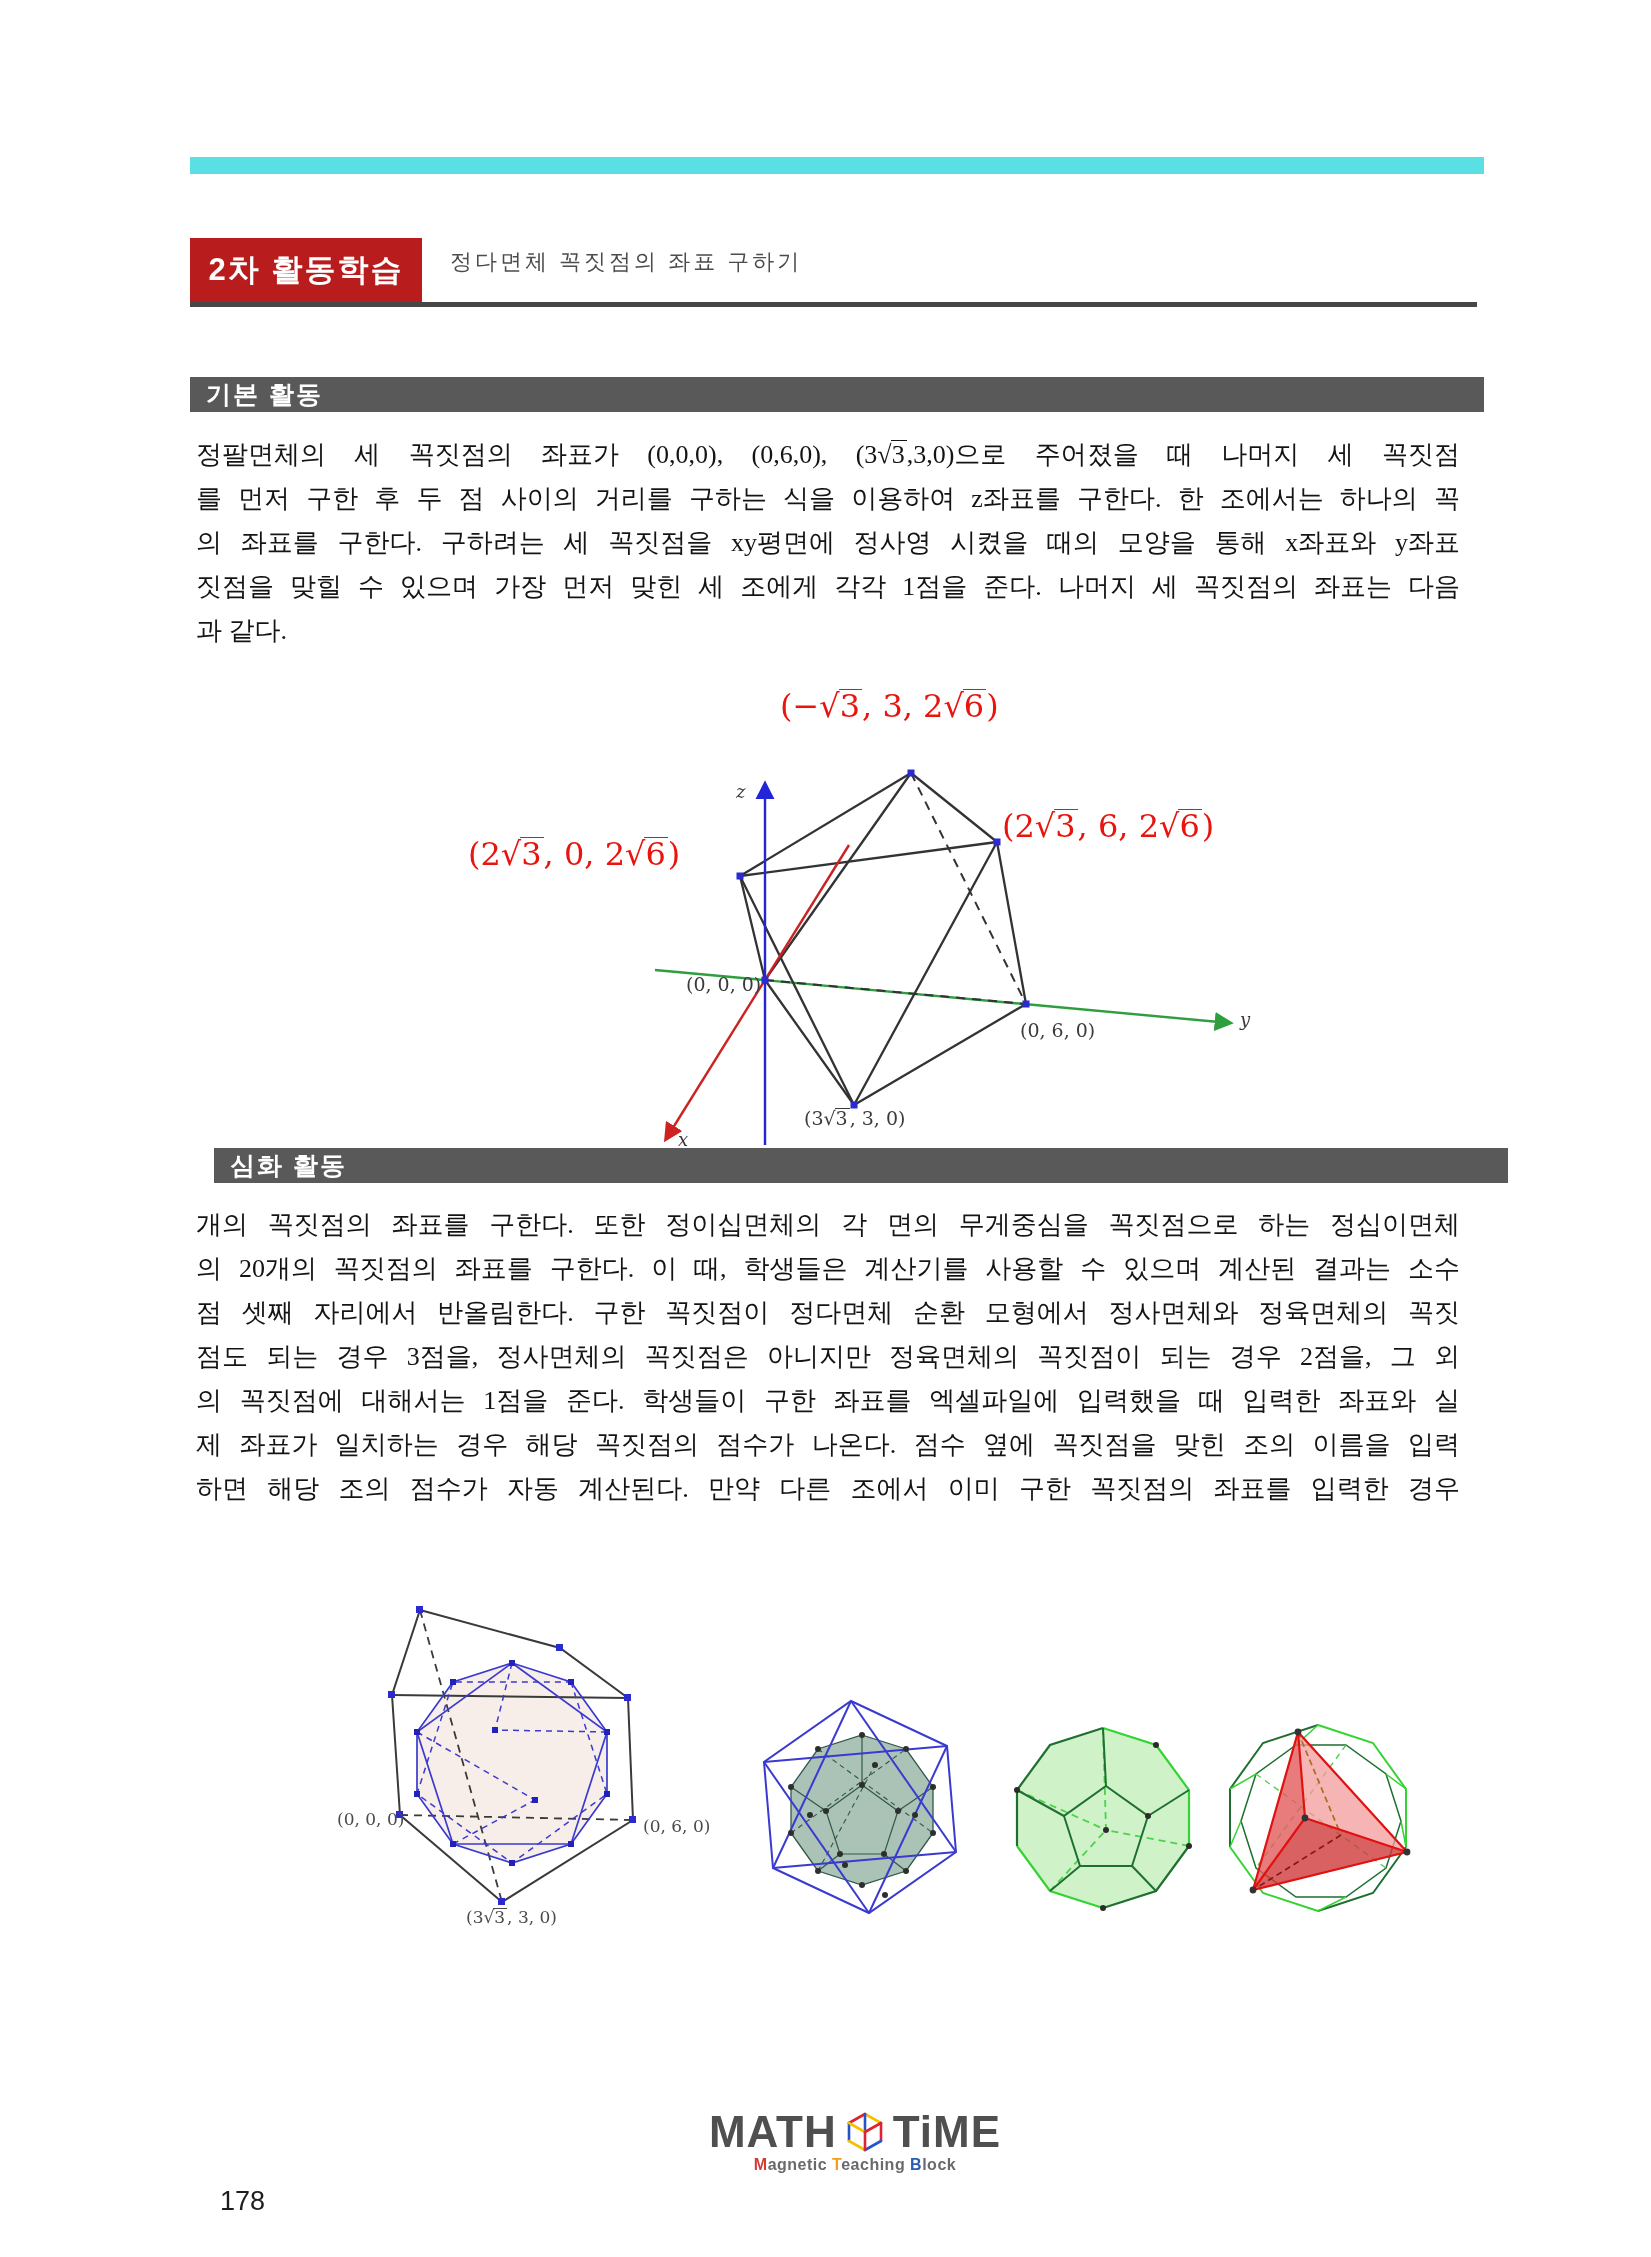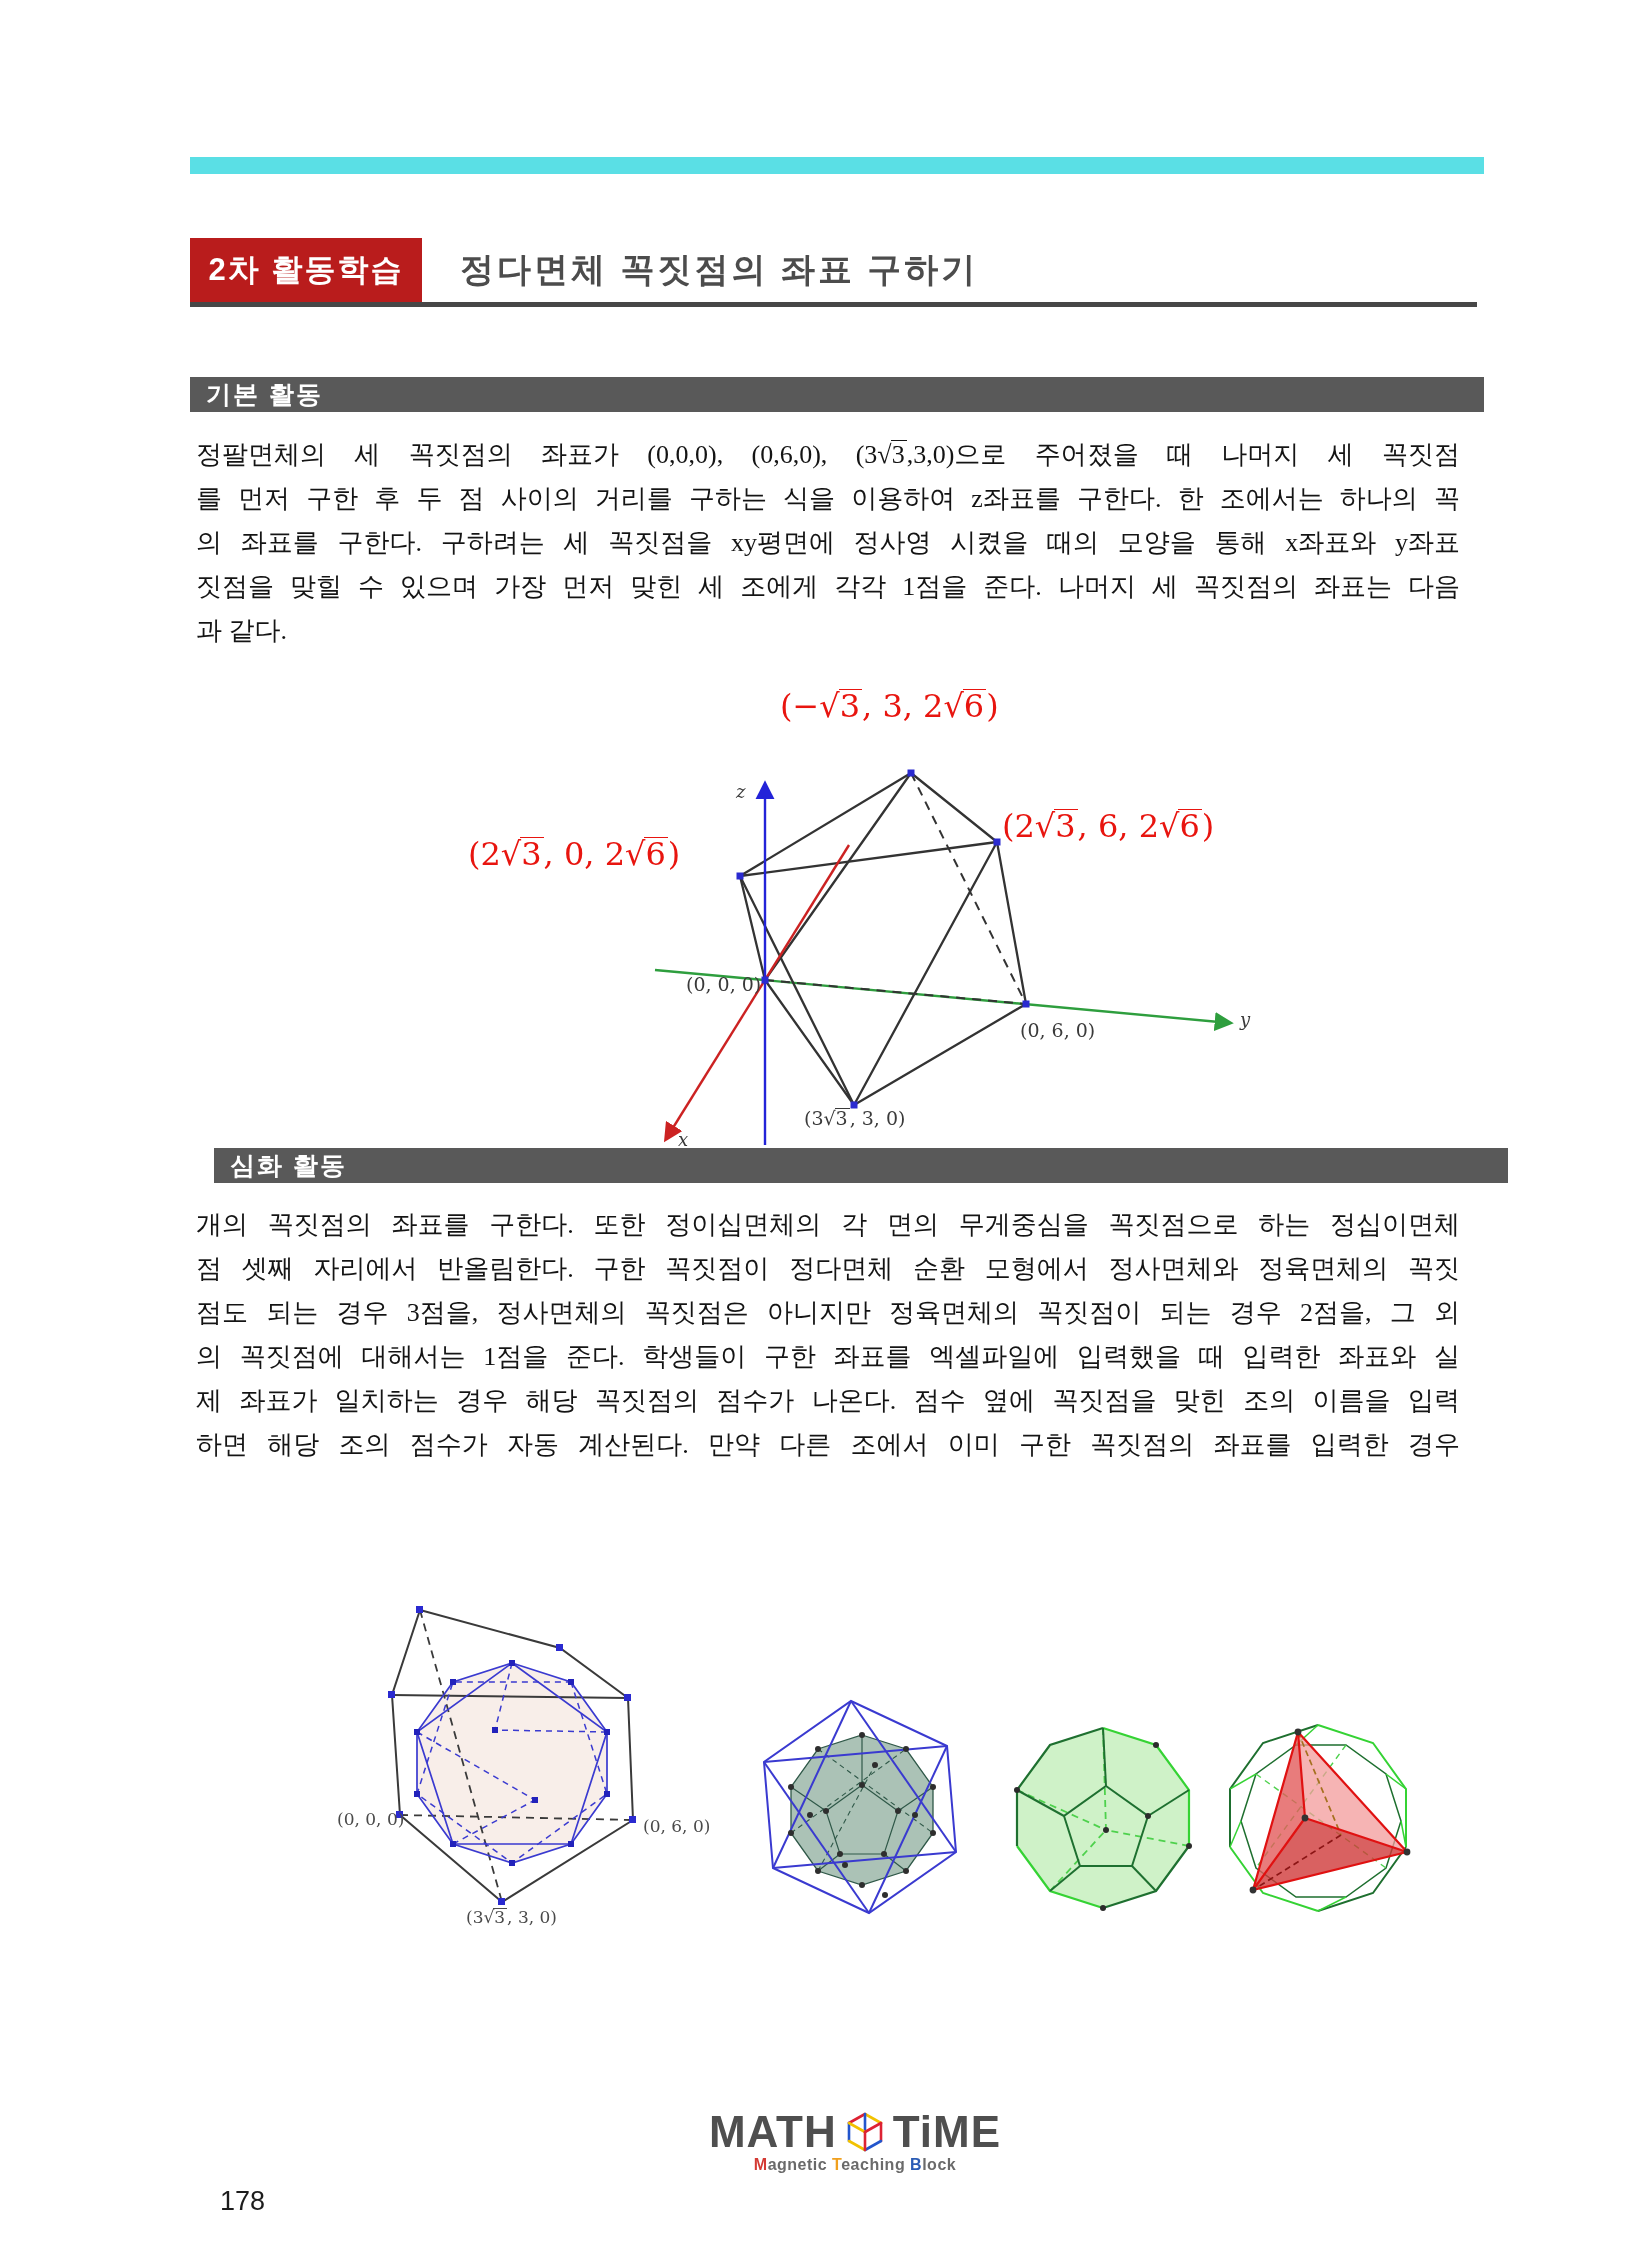--- a/index.html
+++ b/index.html
@@ -7,22 +7,22 @@
        font-family:"Liberation Serif", serif;color:#1a1a1a;}
   .abs{position:absolute;}
 
   
   .cyan-bar{left:190px;top:157px;width:1294px;height:17px;background:#5adfe5;}
 
   
   .hdr-badge{left:190px;top:238px;width:232px;height:64px;background:#b91c1c;color:#ffffff;
              font-family:"Liberation Sans",sans-serif;font-weight:bold;font-size:31px;
              display:flex;align-items:center;justify-content:center;letter-spacing:2px;}
-  .hdr-title{left:460px;top:247px;font-family:"Liberation Sans",sans-serif;font-weight:bold;
-             font-size:34px;color:#4c4c4c;letter-spacing:3px;white-space:nowrap;}
+  .hdr-title{left:450px;top:247px;font-family:"Liberation Sans",sans-serif;font-weight:normal;
+             font-size:22px;color:#4c4c4c;letter-spacing:3px;white-space:nowrap;}
   .hdr-underline{left:190px;top:302px;width:1287px;height:5px;background:#474747;}
 
   
   .sec-bar{left:190px;width:1294px;height:35px;background:#595959;color:#ffffff;
            font-family:"Liberation Sans",sans-serif;font-weight:bold;font-size:25px;
            line-height:35px;padding-left:16px;box-sizing:border-box;letter-spacing:2px;}
   .sec-basic{top:377px;}
   .sec-adv{top:1148px;margin-left:24px;}
 
   
@@ -134,20 +134,21 @@
   <div class="flabel blk" style="left:580px;top:342px;">(0, 6, 0)</div>
   <div class="flabel blk" style="left:364px;top:430px;">(3√<span class="rad">3</span>, 3, 0)</div>
   <div class="flabel axis" style="left:296px;top:104px;">z</div>
   <div class="flabel axis" style="left:238px;top:452px;">x</div>
   <div class="flabel axis" style="left:800px;top:332px;">y</div>
 </div>
 
 <div class="abs sec-bar sec-adv">심화 활동</div>
 <div class="abs para p-adv">
     <div class="tline">개의 꼭짓점의 좌표를 구한다. 또한 정이십면체의 각 면의 무게중심을 꼭짓점으로 하는 정십이면체</div>
+    <div class="tline">의 20개의 꼭짓점의 좌표를 구한다. 이 때, 학생들은 계산기를 사용할 수 있으며 계산된 결과는 소수</div>
     <div class="tline">점 셋째 자리에서 반올림한다. 구한 꼭짓점이 정다면체 순환 모형에서 정사면체와 정육면체의 꼭짓</div>
     <div class="tline">점도 되는 경우 3점을, 정사면체의 꼭짓점은 아니지만 정육면체의 꼭짓점이 되는 경우 2점을, 그 외</div>
     <div class="tline">의 꼭짓점에 대해서는 1점을 준다. 학생들이 구한 좌표를 엑셀파일에 입력했을 때 입력한 좌표와 실</div>
     <div class="tline">제 좌표가 일치하는 경우 해당 꼭짓점의 점수가 나온다. 점수 옆에 꼭짓점을 맞힌 조의 이름을 입력</div>
     <div class="tline">하면 해당 조의 점수가 자동 계산된다. 만약 다른 조에서 이미 구한 꼭짓점의 좌표를 입력한 경우</div>
   </div>
 
 <div class="abs model m1">
   <svg width="390" height="350" viewBox="0 0 390 350">
     <polygon points="177,68 236,87 272,137 272,199 236,249 177,268 118,249 82,199 82,137 118,87" fill="#f7ece7" fill-opacity="0.9" stroke="none"></polygon>

